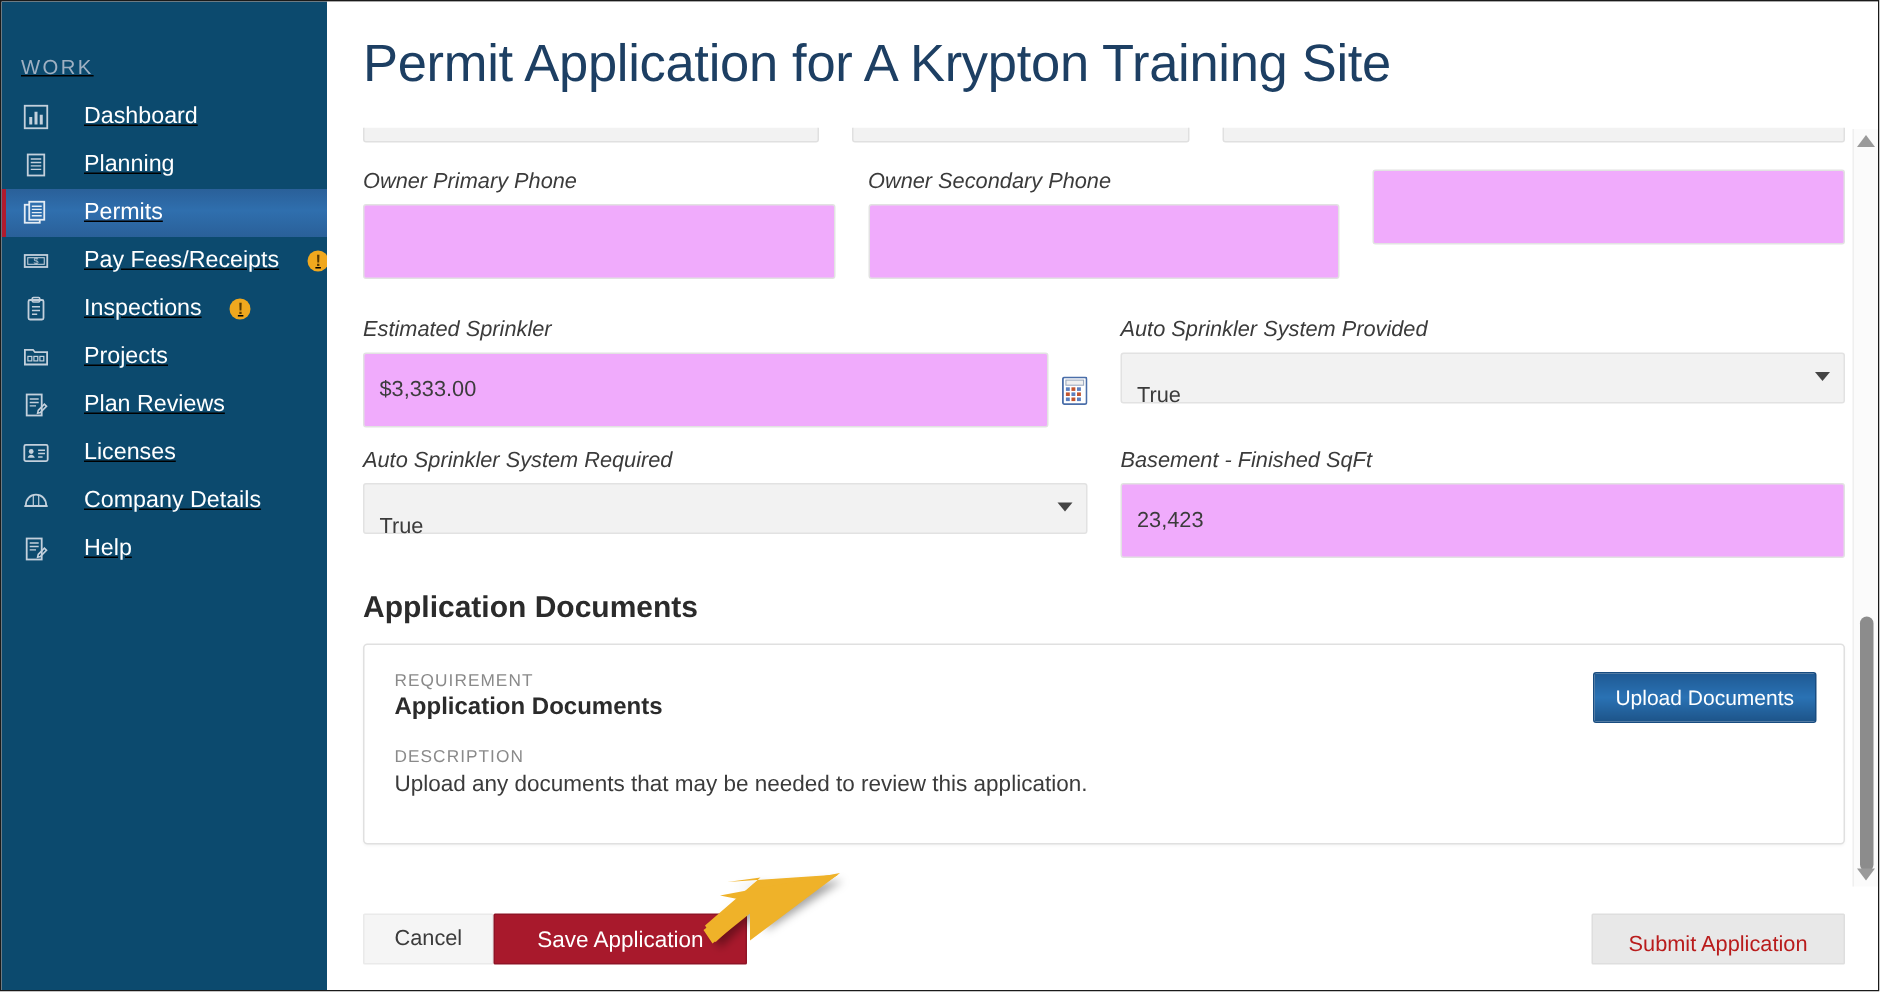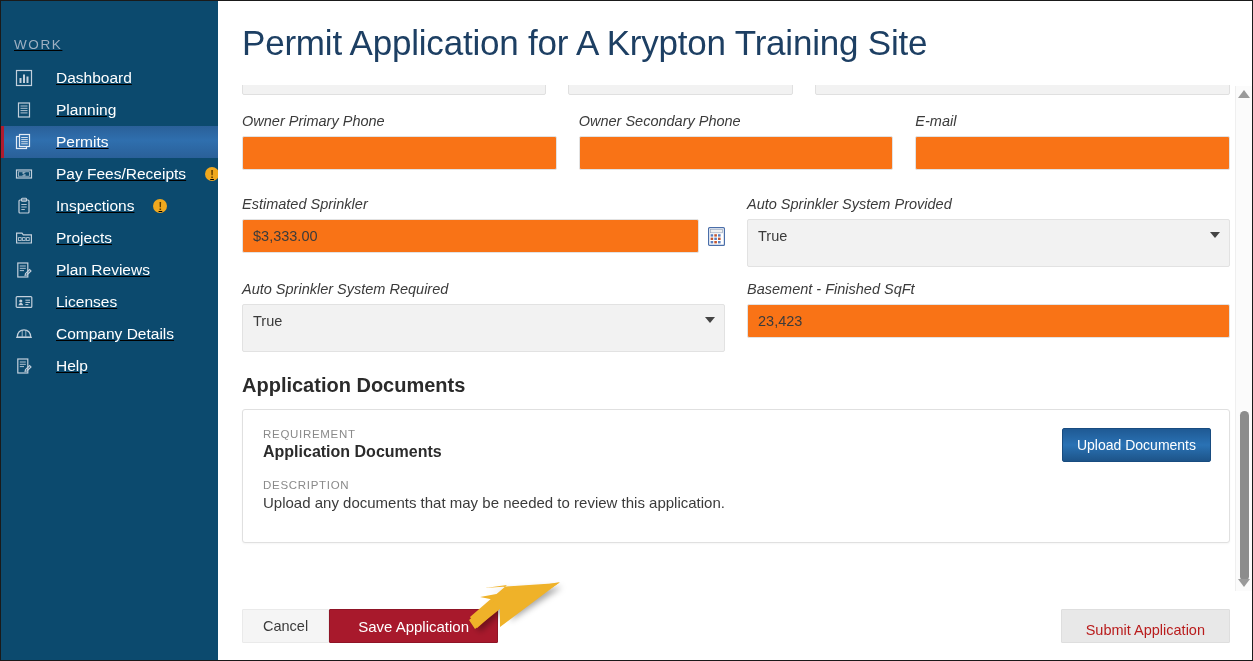--- a/index.html
+++ b/index.html
@@ -150,22 +150,22 @@
 
   .field-label {
     font-size: 14.5px;
     color: #3b3b3b;
     margin-bottom: 7px;
     white-space: nowrap;
     font-style: italic;
   }
 
   .text-input {
-    height: 34px;
-    background: #f97316;
+    height: 50px;
+    background: #f0abfc;
     border: 1px solid #e2e2e2;
     border-radius: 2px;
     font-size: 14.5px;
     color: #3b3b3b;
     padding: 0 10px;
     line-height: 32px;
     font-family: "Liberation Sans", sans-serif;
     width: 100%;
   }
 
@@ -179,27 +179,27 @@
   .calc-icon {
     width: 18px; height: 20px;
     flex: 0 0 18px;
     display: inline-flex;
     align-items: center;
     justify-content: center;
   }
 
   .select-wrap { position: relative; }
   .select-box {
-    height: 48px;
+    height: 34px;
     background: #f2f2f2;
     border: 1px solid #e2e2e2;
     border-radius: 2px;
     font-size: 14.5px;
     color: #3b3b3b;
-    padding: 0 28px 0 10px;
+    padding: 12px 28px 0 10px;
     line-height: 32px;
     width: 100%;
   }
   .select-caret {
     position: absolute;
     right: 10px;
     top: 13px;
     width: 0; height: 0;
     border-left: 5px solid transparent;
     border-right: 5px solid transparent;
@@ -502,21 +502,20 @@
       <div class="form-row">
         <div class="field field-col-3">
           <label class="field-label">Owner Primary Phone</label>
           <input class="text-input" type="text" value="" style="">
         </div>
         <div class="field field-col-3">
           <label class="field-label">Owner Secondary Phone</label>
           <input class="text-input" type="text" value="" style="">
         </div>
         <div class="field field-col-3">
-          <label class="field-label">E-mail</label>
           <input class="text-input" type="text" value="" style="">
         </div>
       </div>
 
       <div class="form-row" style="margin-top:26px;">
         <div class="field field-col-2">
           <label class="field-label">Estimated Sprinkler</label>
           <div class="input-with-icon">
             <input class="text-input" type="text" value="$3,333.00" style="">
             <span class="calc-icon">

